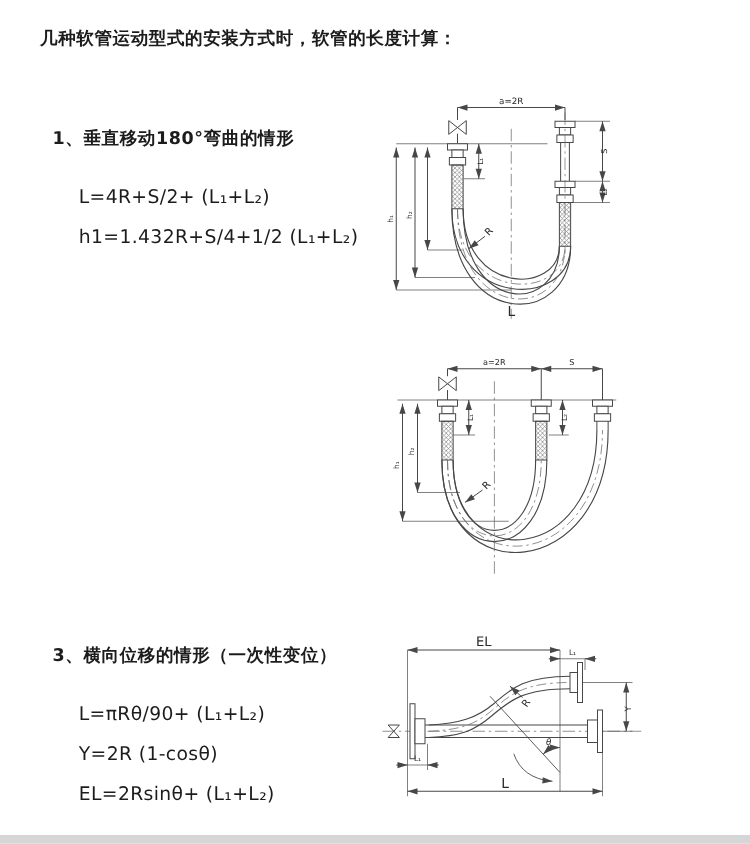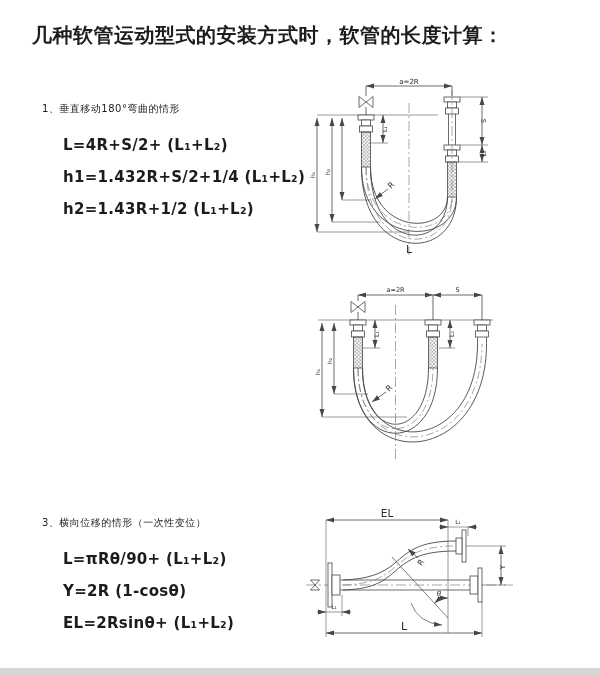--- a/index.html
+++ b/index.html
@@ -2,42 +2,41 @@
 <html><head>
 <meta charset="utf-8">
 <style>
   html,body{margin:0;padding:0;}
   body{
     width:600px;height:675px;position:relative;background:#ffffff;
     font-family:"DejaVu Sans","Liberation Sans",sans-serif;color:#1c1c1c;
     overflow:hidden;
   }
   .page-title{
-    position:absolute;left:32px;top:22px;font-size:20px;font-weight:bold;
+    position:absolute;left:32px;top:22px;font-size:14px;font-weight:bold;
     letter-spacing:0.5px;white-space:nowrap;
   }
   .section{position:absolute;left:42px;}
-  .section-heading{font-size:10px;font-weight:normal;letter-spacing:0.5px;height:20px;white-space:nowrap;}
-  .formula-list{margin-top:7px;padding-left:21px;font-weight:bold;}
+  .section-heading{font-size:14px;font-weight:bold;letter-spacing:0.5px;height:20px;white-space:nowrap;}
+  .formula-list{margin-top:19px;padding-left:21px;}
   .formula{font-size:15px;line-height:32px;letter-spacing:0.3px;white-space:nowrap;}
   .diagram{position:absolute;}
   svg text{fill:#2a2a2a;font-family:"DejaVu Sans","Liberation Sans",sans-serif;}
   .bottom-edge{position:absolute;left:0;bottom:0;width:600px;height:7px;background:#d6d6d6;}
 </style>
 </head>
 <body>
 
 <div class="page-title">几种软管运动型式的安装方式时，软管的长度计算：</div>
 
 <div class="section" style="top:102px;">
   <div class="section-heading">1、垂直移动180°弯曲的情形</div>
   <div class="formula-list">
     <div class="formula">L=4R+S/2+ (L₁+L₂)</div>
-    <div class="formula">h1=1.432R+S/2+1/4 (L₁+L₂)</div>
-    <div class="formula">h2=1.43R+1/2 (L₁+L₂)</div>
+    <div class="formula">h1=1.432R+S/4+1/2 (L₁+L₂)</div>
   </div>
 </div>
 
 <div class="section" style="top:305px;">
 </div>
 
 <div class="section" style="top:516px;">
   <div class="section-heading">3、横向位移的情形（一次性变位）</div>
   <div class="formula-list">
     <div class="formula">L=πRθ/90+ (L₁+L₂)</div>

